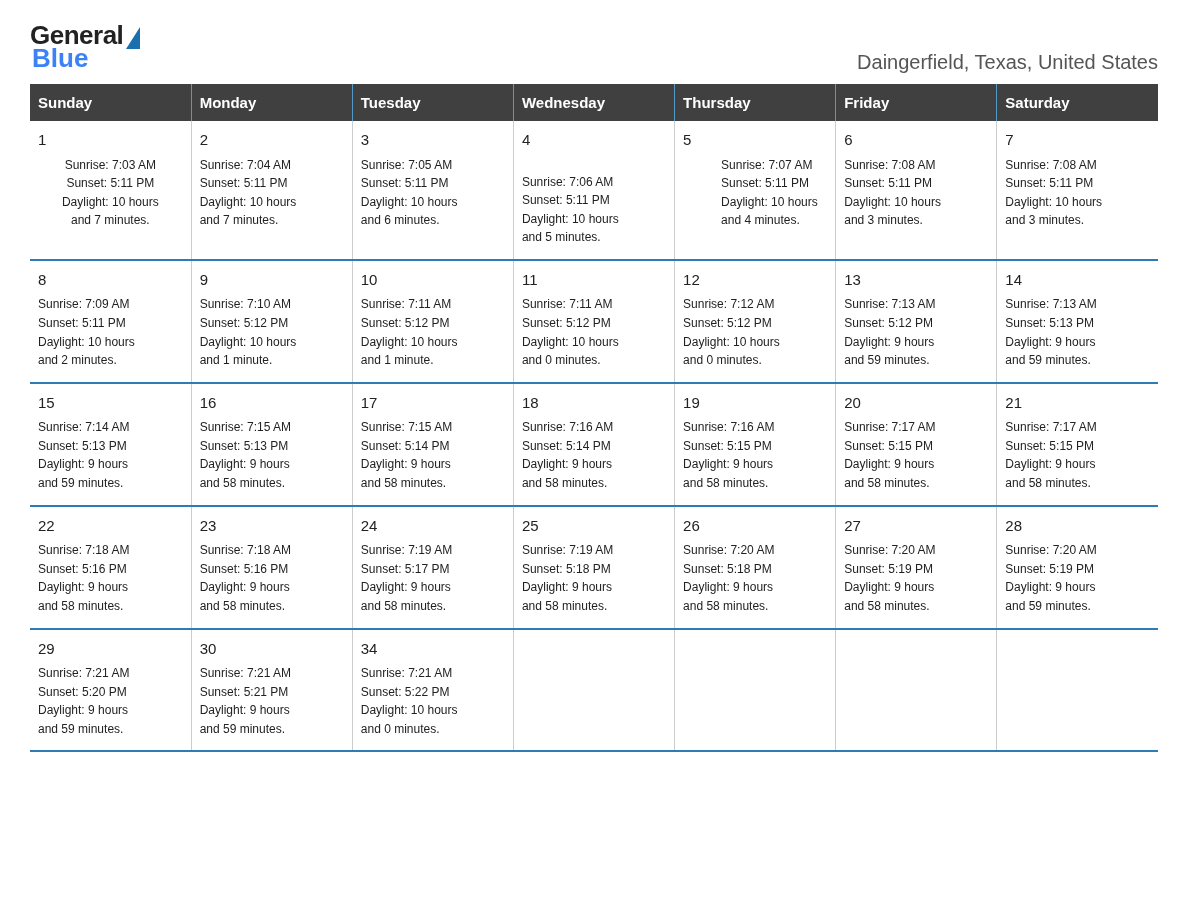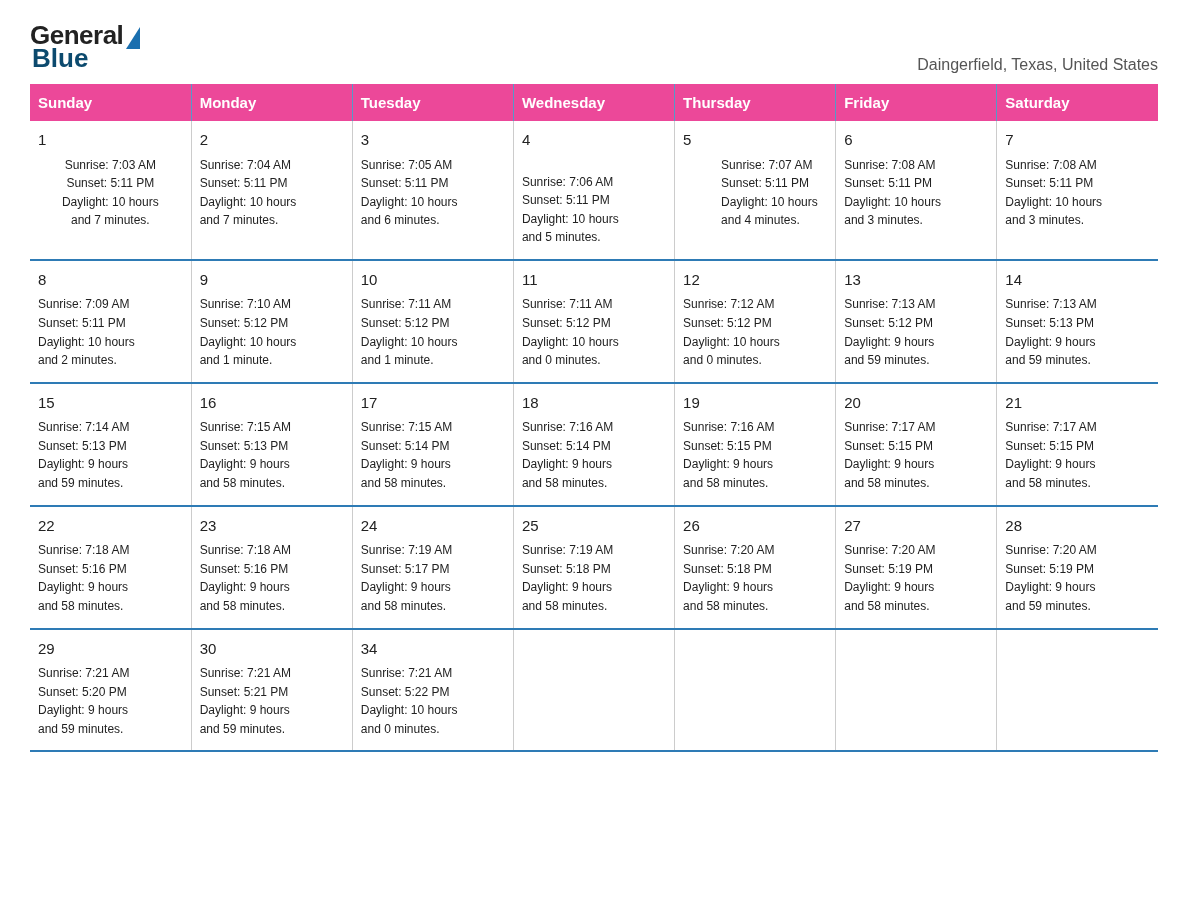--- a/index.html
+++ b/index.html
@@ -36,45 +36,45 @@
       width: 0;
       height: 0;
       border-left: 14px solid transparent;
       border-bottom: 22px solid #1a6faf;
       margin-left: 3px;
       margin-top: 4px;
     }
     .logo-bottom {
       font-size: 26px;
       font-weight: bold;
-      color: #0c4a6e;
+      color: #3b82f6;
       margin-top: -8px;
       padding-left: 2px;
     }
     .title-section {
       text-align: right;
     }
     .month-title {
       font-size: 52px;
       font-weight: bold;
       color: #222;
       line-height: 1.1;
     }
     .location {
-      font-size: 16px;
+      font-size: 20px;
       color: #555;
       margin-top: 4px;
     }
     table {
       width: 100%;
       border-collapse: collapse;
       margin-top: 10px;
     }
     thead tr th {
-      background-color: #ec4899;
+      background-color: #404040;
       color: #fff;
       font-size: 15px;
       font-weight: bold;
       padding: 10px 8px;
       text-align: left;
       border-right: 1px solid #5599c8;
     }
     thead tr th:last-child {
       border-right: none;
     }

